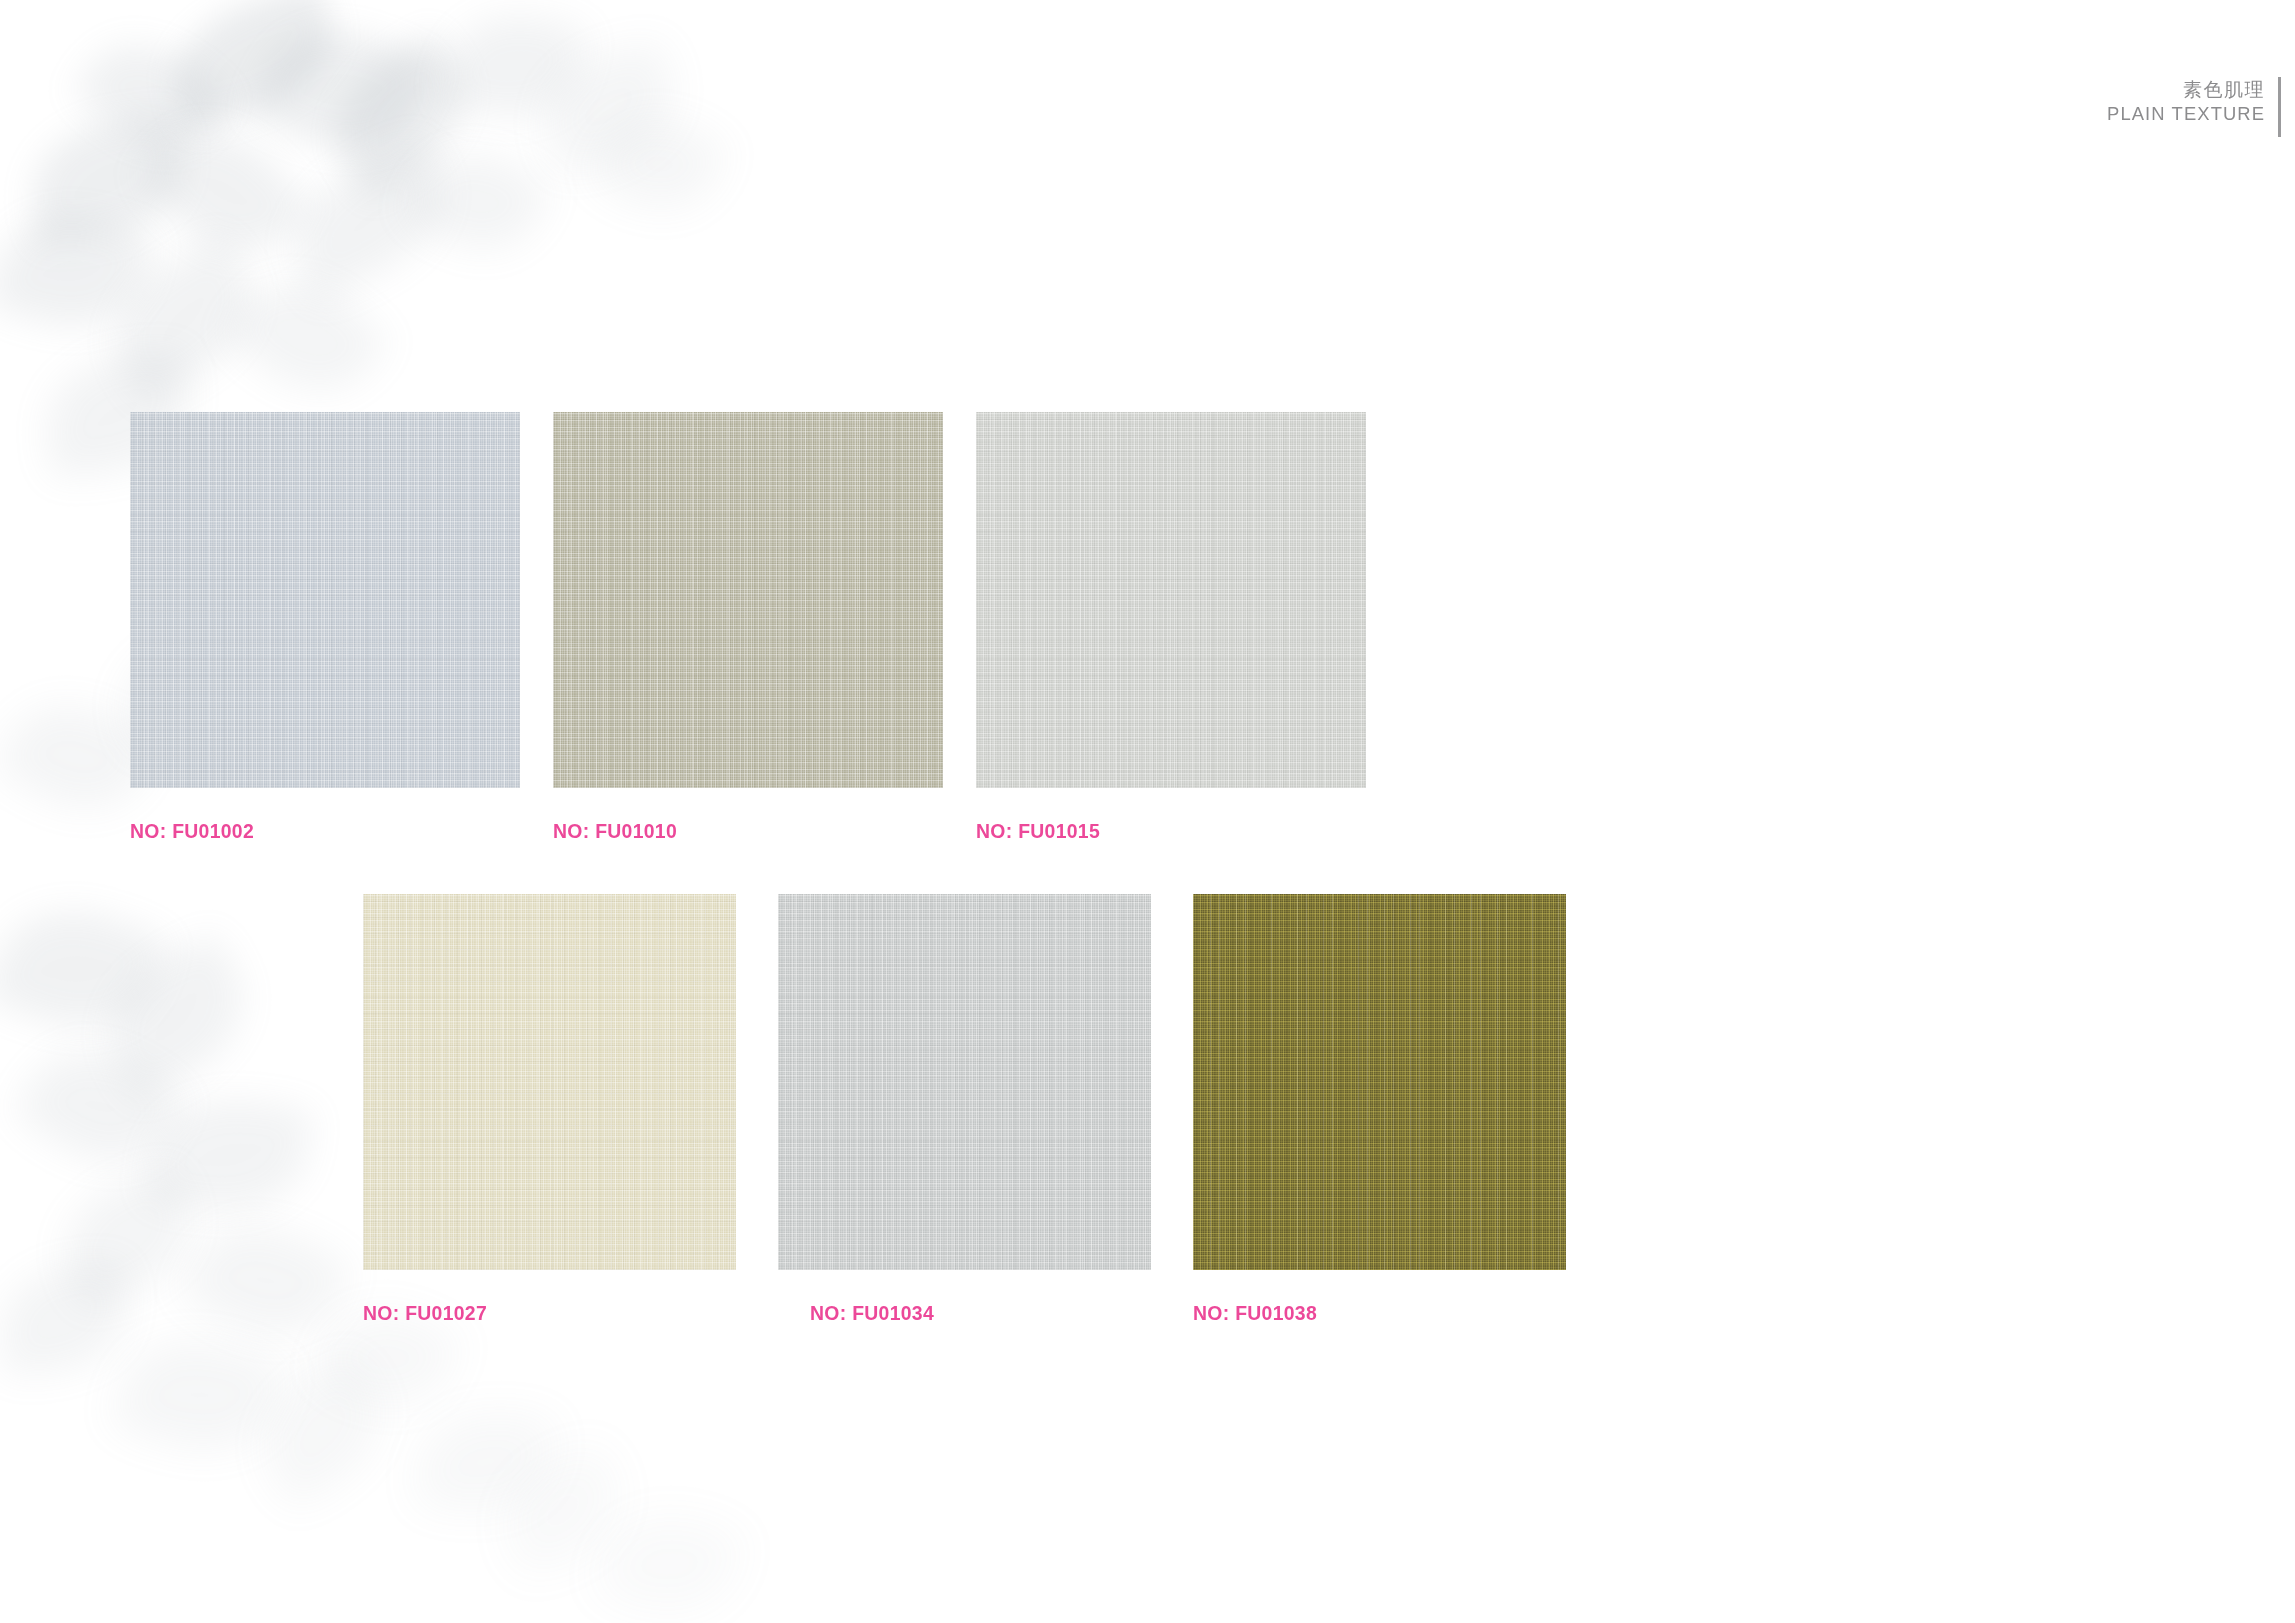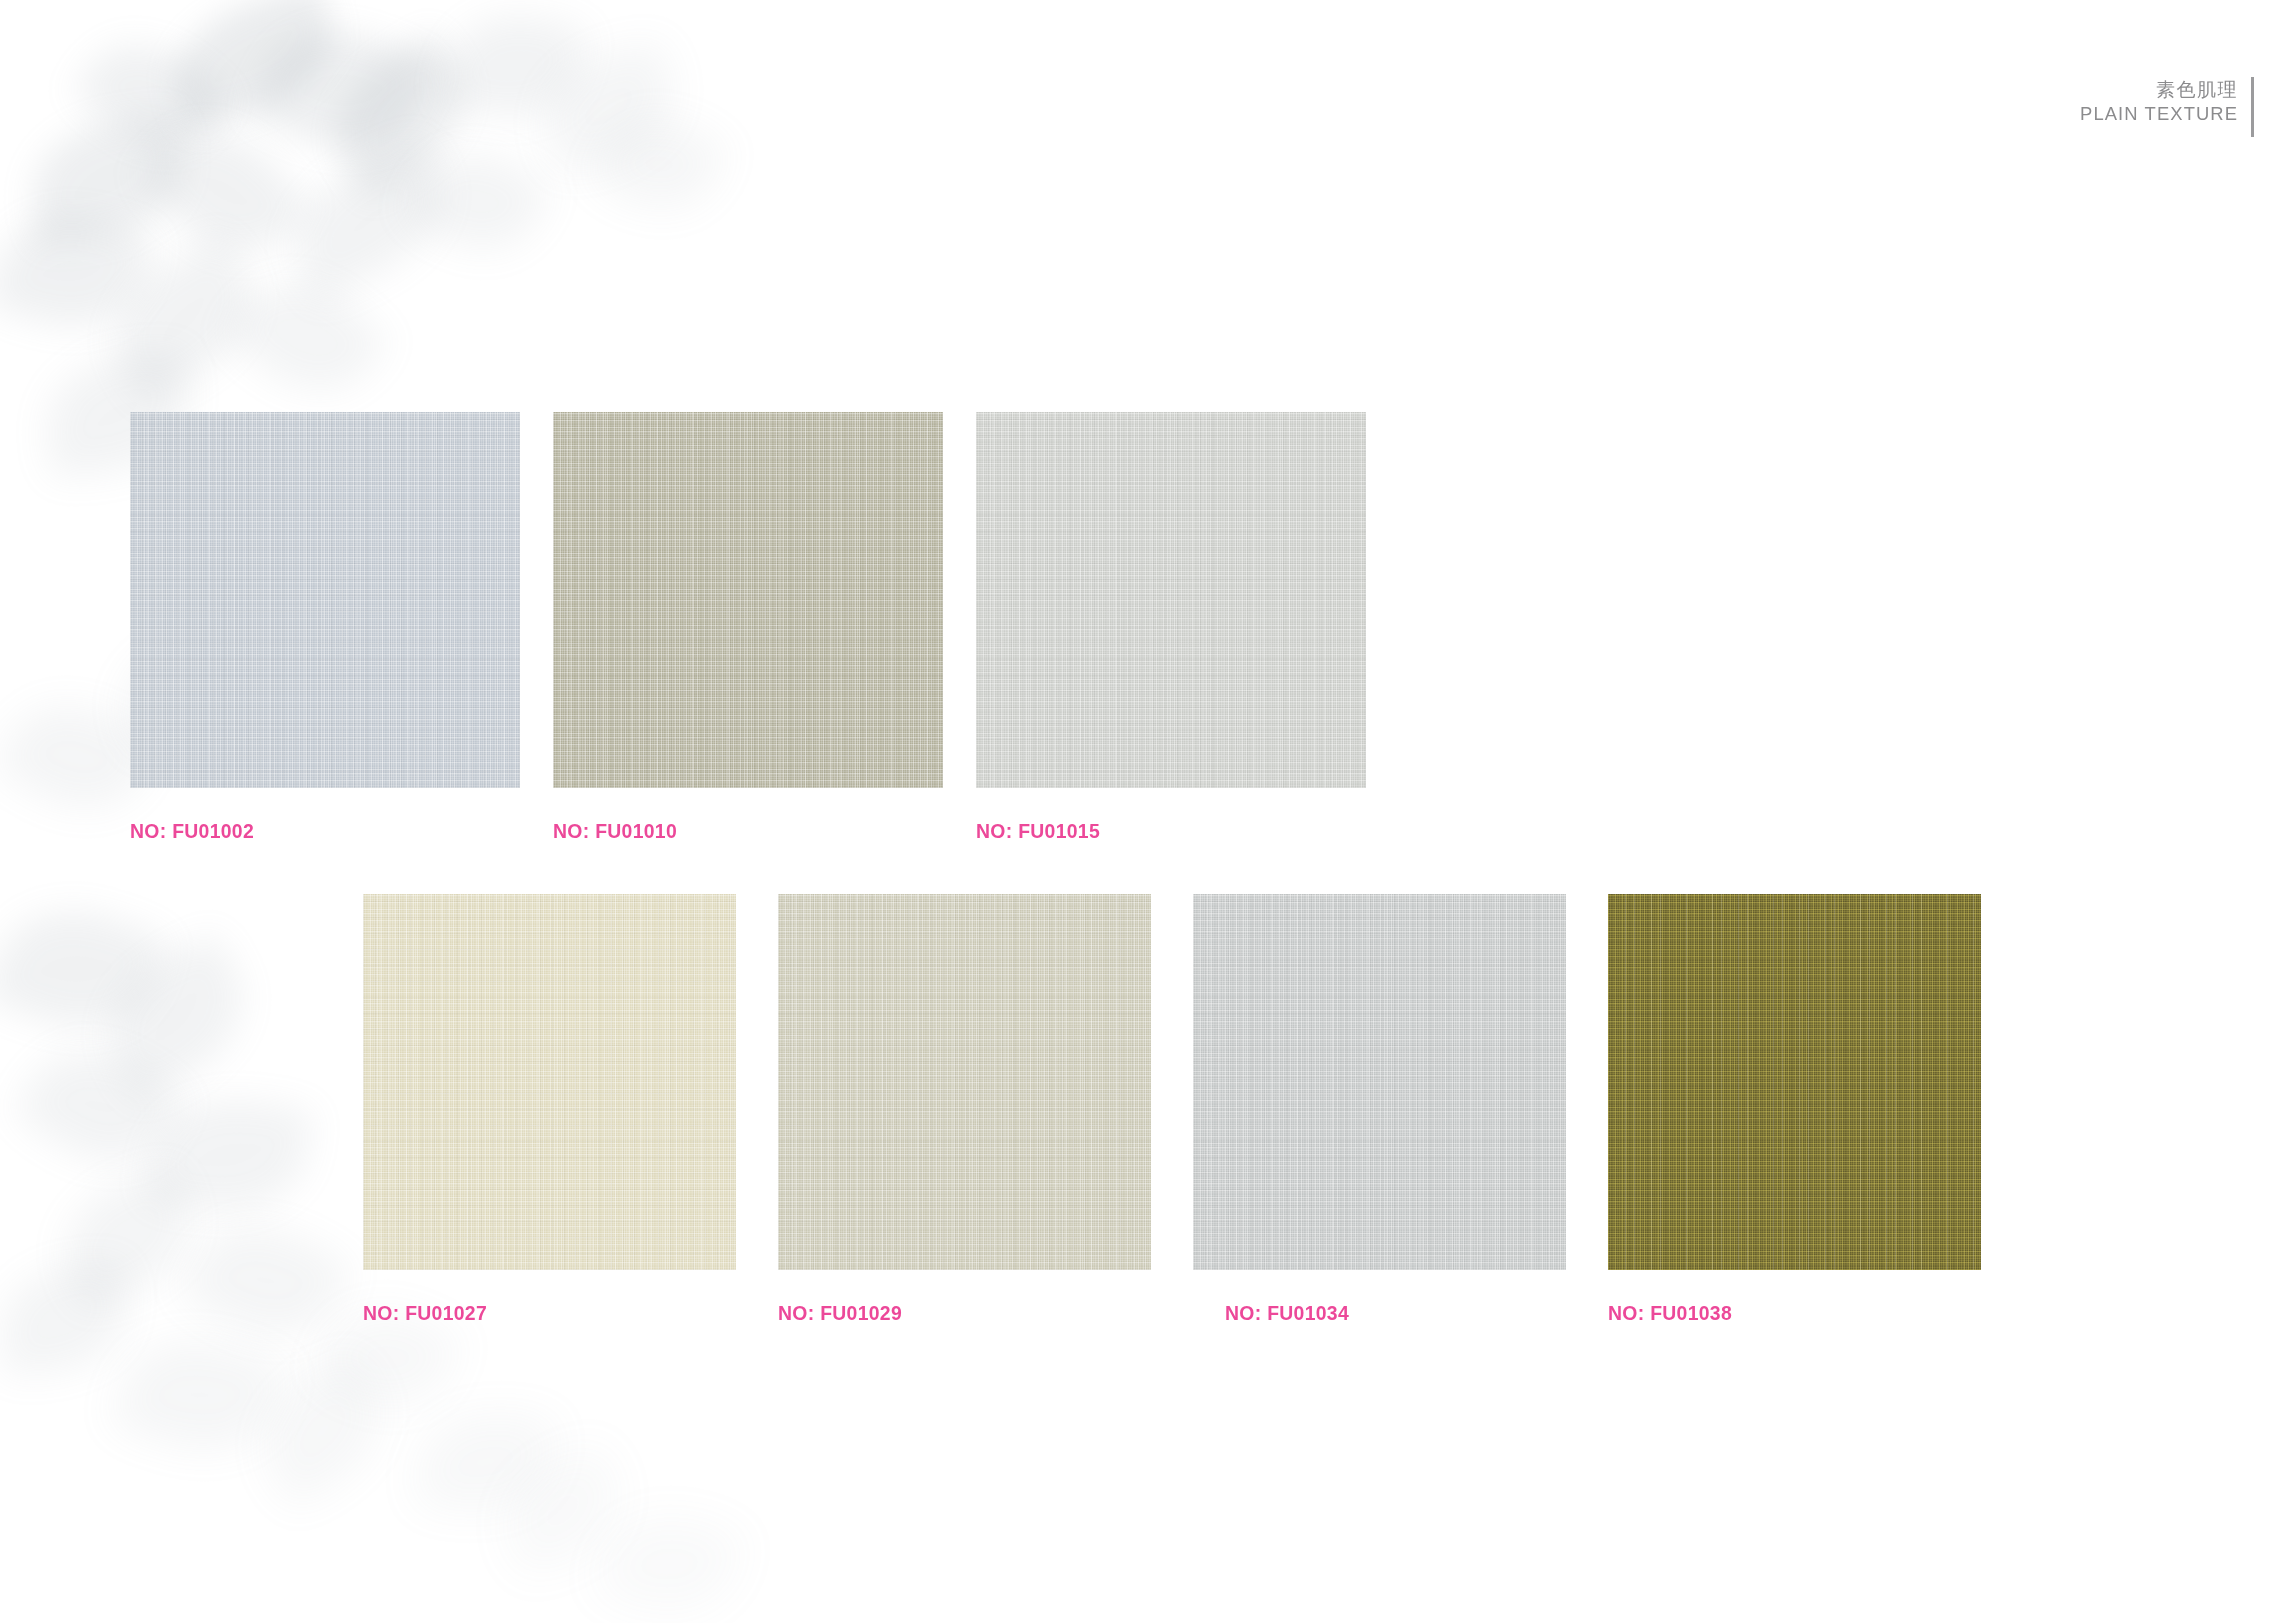--- a/index.html
+++ b/index.html
@@ -18,21 +18,21 @@
   }
   .leaf{
     position:absolute;
     background:#9aa3ab;
     border-radius:60% 5% 60% 5%;
     filter:blur(17.4px);
   }
 
   
   #header{
-    position:absolute;right:41px;top:77px;
+    position:absolute;right:14px;top:77px;
     z-index:5;
     display:flex;align-items:flex-start;justify-content:space-between;
   }
   #header-text{
     text-align:right;
     padding-right:13.3px;
   }
   #title-cn{
     font-size:19px;color:#8b8b8d;letter-spacing:1.5px;
     line-height:1.32;white-space:nowrap;
@@ -161,27 +161,20 @@
   </div>
 <div class="row" id="row-2">
     <div class="swatch-cell" style="width: 373px; height: 437px; margin-right: 42px; margin-left: 28px;">
       <div class="swatch" style="width: 373px; height: 376px; background: rgb(225, 220, 193);">
         <div class="weave"></div>
         <div class="slub"></div>
       </div>
       <div class="swatch-label" style="top: 408px; font-size: 19.4px;">NO: FU01027</div>
     </div>
     <div class="swatch-cell" style="width: 373px; height: 437px; margin-right: 42px;">
-      <div class="swatch" style="width: 373px; height: 376px; background: rgb(205, 203, 184);">
-        <div class="weave"></div>
-        <div class="slub"></div>
-      </div>
-      <div class="swatch-label" style="top: 408px; font-size: 19.4px;">NO: FU01029</div>
-    </div>
-    <div class="swatch-cell" style="width: 373px; height: 437px; margin-right: 42px;">
       <div class="swatch" style="width: 373px; height: 376px; background: rgb(198, 201, 201);">
         <div class="weave"></div>
         <div class="slub"></div>
       </div>
       <div class="swatch-label" style="top: 408px; font-size: 19.4px; margin-left: 32px;">NO: FU01034</div>
     </div>
     <div class="swatch-cell" style="width: 373px; height: 437px;">
       <div class="swatch" style="width: 373px; height: 376px; background: rgb(110, 103, 48);">
         <div class="weave"></div>
         <div class="slub"></div>

